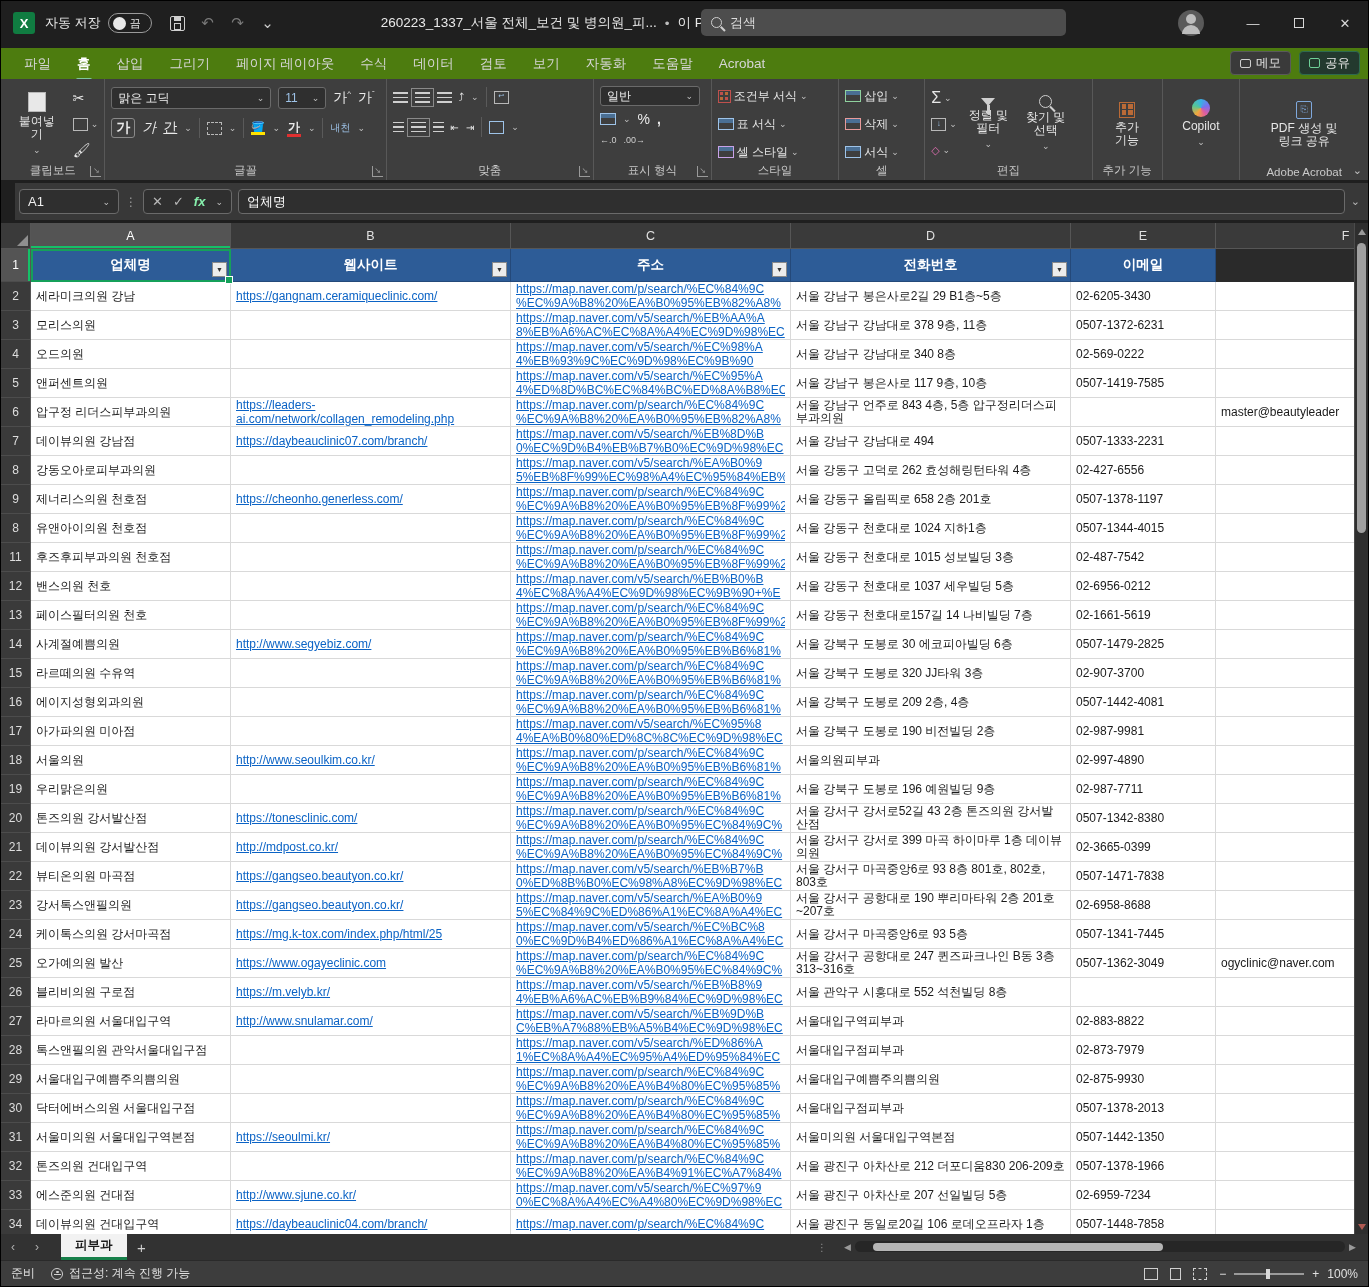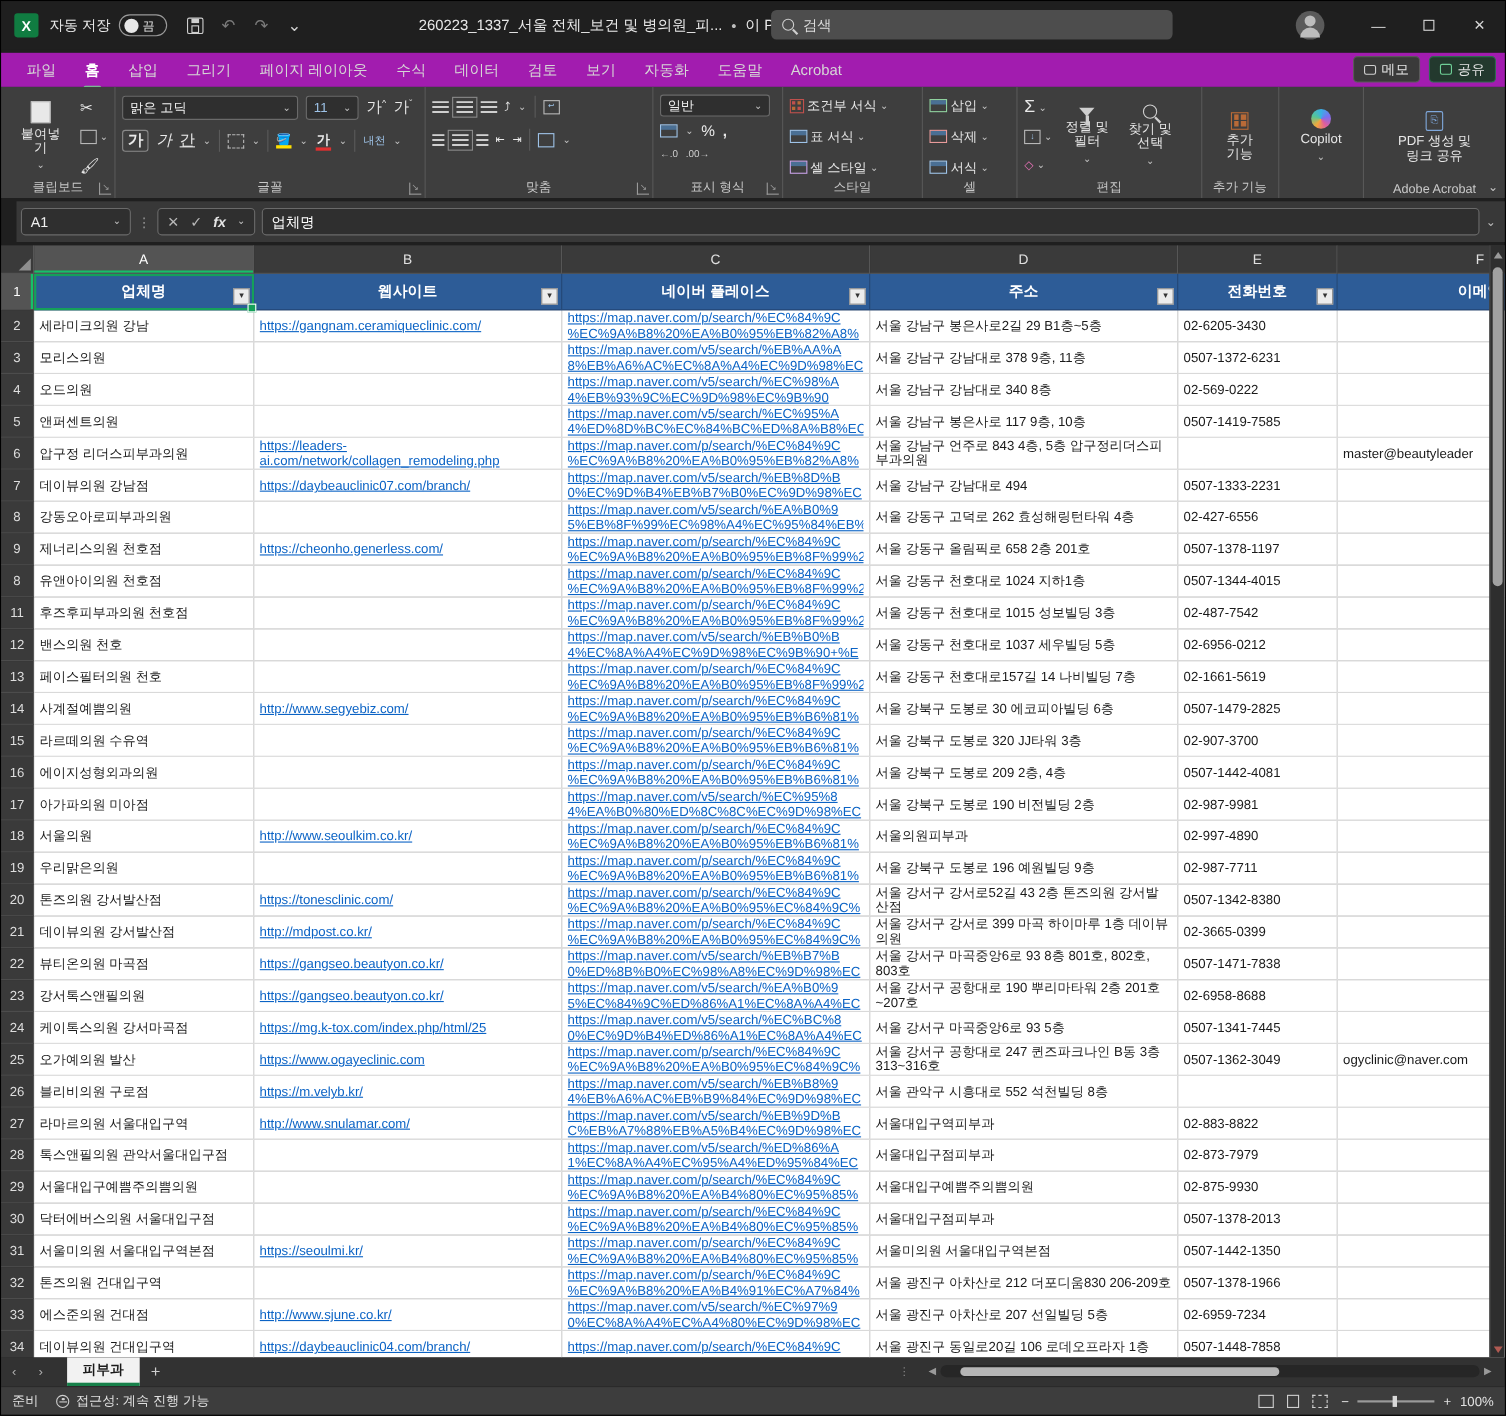--- a/index.html
+++ b/index.html
@@ -29,21 +29,21 @@
   .mag { width:11px; height:11px; border:1.6px solid #cfcfcf; border-radius:50%; position:relative; }
   .mag:after { content:""; position:absolute; width:6px; height:1.6px; background:#cfcfcf; transform:rotate(45deg); left:8px; top:10px; }
   .tb-right { position:absolute; right:0; top:0; height:44px; display:flex; align-items:center; }
   .avatar { width:26px; height:26px; border-radius:50%; background:#5a5a5a; margin-right:26px; position:relative; }
   .avatar:before { content:""; position:absolute; top:4px; left:8px; width:10px; height:10px; border-radius:50%; background:#bdbdbd; }
   .avatar:after { content:""; position:absolute; bottom:2px; left:4px; width:18px; height:9px; border-radius:9px 9px 0 0; background:#bdbdbd; }
   .winbtn { width:46px; height:44px; display:flex; align-items:center; justify-content:center; color:#d8d8d8; font-size:13px; }
   .winbtn .sq { width:10px; height:10px; border:1.2px solid #d8d8d8; }
 
   
-  .ribbon-tabs { position:absolute; top:47px; left:0; right:0; height:31px; background:#a21caf;
+  .ribbon-tabs { position:absolute; top:47px; left:0; right:0; height:31px; background:#4d7c0f;
     display:flex; align-items:center; padding-left:10px;text-align:center; }
   .rtab { color:#d6d6d6; font-size:13.5px; padding:6px 13px; position:relative; white-space:nowrap; }
   .rtab.active { color:#ffffff; font-weight:bold; }
   .rtab.active:after { content:""; position:absolute; left:12px; right:12px; bottom:-2px; height:3px; background:#7fc79b; border-radius:2px; }
   .tabs-right { position:absolute; right:8px; top:50px; display:flex; gap:8px; }
   .chip { height:24px; background:#3a3a3a; border:1px solid #5a5a5a; border-radius:4px; color:#e4e4e4;
     font-size:12.5px; display:flex; align-items:center; gap:5px; padding:0 9px; }
   .chip .cmt { width:11px; height:9px; border:1.3px solid #cfcfcf; border-radius:2px; position:relative; }
   .chip .shr { width:11px; height:10px; border:1.3px solid #6fcf97; border-radius:2px; position:relative; }
   .chip.green { border-color:#2e6b4f; background:#23392e; }
@@ -82,21 +82,21 @@
   .sigma { font-size:16px; color:#e8e8e8; }
   .smallbtn { display:flex; align-items:center; gap:3px; height:20px; }
   .ribbon-collapse { position:absolute; right:6px; bottom:3px; color:#c2c2c2; font-size:11px; }
 
   
   .fbar { position:absolute; top:182px; left:0; right:0; height:37px; background:#383838; display:flex; align-items:center; padding:0 4px; gap:6px;margin-left:14px; }
   .namebox { width:100px; height:25px; background:#2f2f2f; border:1px solid #6a6a6a; border-radius:4px; color:#f0f0f0;
     font-size:13px; display:flex; align-items:center; justify-content:space-between; padding:0 8px; }
   .fdots { color:#9a9a9a; font-size:12px; }
   .fbtns { height:25px; background:#2f2f2f; border:1px solid #6a6a6a; border-radius:4px; display:flex; align-items:center; gap:10px; padding:0 8px; color:#b8b8b8; font-size:13px; }
-  .fx { font-style:italic; font-weight:bold; color:#e5e5e5; }
+  .fx { font-style:italic; font-weight:bold; color:#86efac; }
   .finput { flex:1; height:25px; background:#2f2f2f; border:1px solid #6a6a6a; border-radius:4px; color:#ffffff;
     font-size:13px; display:flex; align-items:center; padding:0 8px; }
   .fexpand { color:#b8b8b8; font-size:11px; padding-right:4px; }
 
   
   .grid { position:absolute; top:222px; left:0; right:0; bottom:52px; background:#2a2a2a; overflow:hidden; }
   .gtable { display:grid; grid-template-columns:30px 200px 280px 280px 280px 145px 260px; }
   .ghead { height:26px; }
   .corner { background:#3a3a3a; border-right:1px solid #565656; border-bottom:1px solid #565656; position:relative; }
   .corner:after { content:""; position:absolute; right:2px; bottom:2px; border-left:11px solid transparent; border-bottom:11px solid #8f8f8f; }
@@ -471,24 +471,20 @@
         <div class="rownum sel">1</div>
         <div class="bhdr selcell">
           <span>업체명</span>
           <span class="filterbtn">▼</span>
         </div>
         <div class="bhdr">
           <span>웹사이트</span>
           <span class="filterbtn">▼</span>
         </div>
         <div class="bhdr">
-          <span>네이버 플레이스</span>
-          <span class="filterbtn">▼</span>
-        </div>
-        <div class="bhdr">
           <span>주소</span>
           <span class="filterbtn">▼</span>
         </div>
         <div class="bhdr">
           <span>전화번호</span>
           <span class="filterbtn">▼</span>
         </div>
         <div class="bhdr">
           <span>이메일</span>
         </div>

